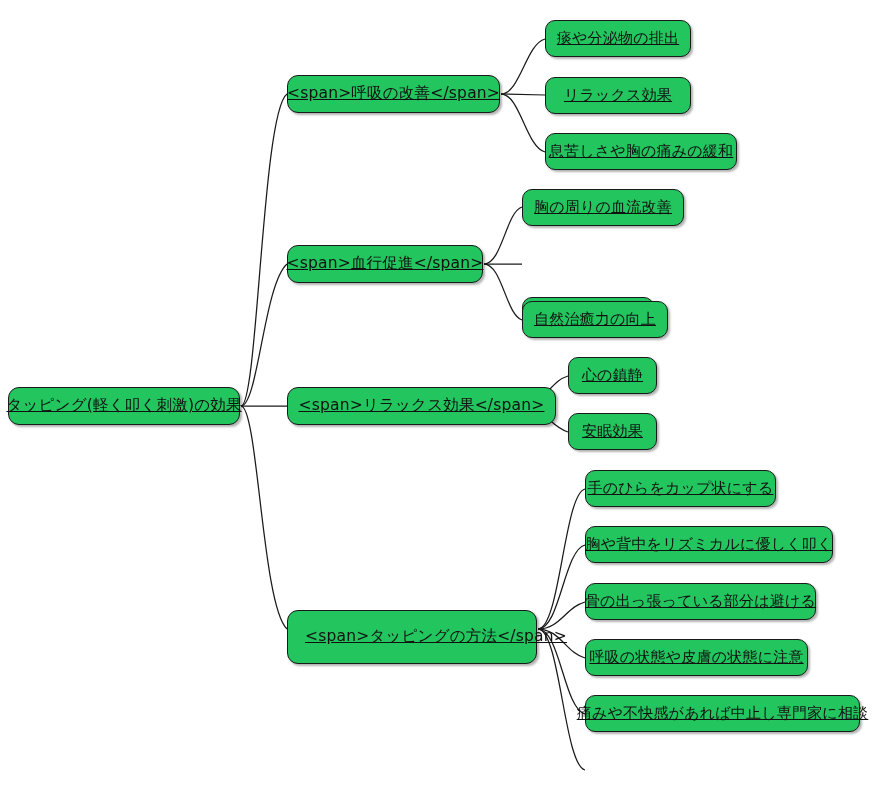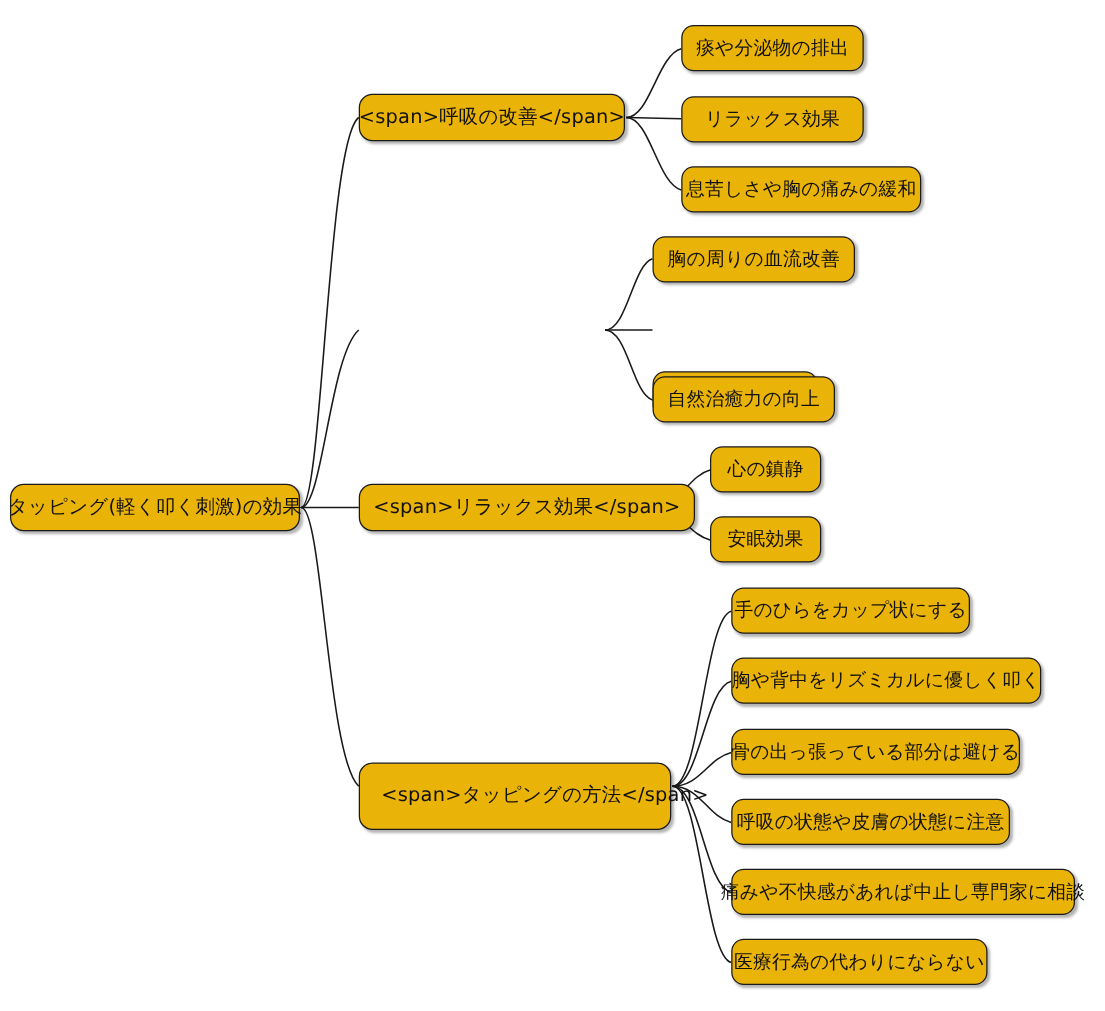--- a/index.html
+++ b/index.html
@@ -25,32 +25,33 @@
     position: absolute;
     left: 0;
     top: 0;
     width: 884px;
     height: 809px;
     pointer-events: none;
   }
   .node {
     position: absolute;
     box-sizing: border-box;
-    background: #eab308;
+    background: #22c55e;
     border: 1.3px solid #1a1a1a;
     border-radius: 11px;
     display: flex;
     align-items: center;
     justify-content: center;
     color: #111111;
     font-size: 15.5px;
     line-height: 1;
     white-space: nowrap;
     box-shadow: 2px 2px 2.2px rgba(0,0,0,0.30);
     letter-spacing: 0.2px;
+    text-decoration: underline;
   }
   .node.root {
     font-size: 15.5px;
   }
   .node.branch {
     font-size: 15.5px;
   }
   .node.leaf {
     font-size: 15px;
     border-radius: 10px;
@@ -111,20 +112,23 @@
   <div class="node leaf" style="left:545px; top:20px; width:146px; height:37px;">
     <span class="node-label">痰や分泌物の排出</span>
   </div>
   <div class="node leaf" style="left:545px; top:77px; width:146px; height:37px;">
     <span class="node-label">リラックス効果</span>
   </div>
   <div class="node leaf" style="left:545px; top:133px; width:192px; height:37px;align-items:center;">
     <span class="node-label">息苦しさや胸の痛みの緩和</span>
   </div>
 
+  <div class="node branch" style="left:287px; top:245px; width:196px; height:38px;">
+    <span class="node-label">&lt;span&gt;血行促進&lt;/span&gt;</span>
+  </div>
   <div class="node leaf" style="left:522px; top:189px; width:162px; height:37px;">
     <span class="node-label">胸の周りの血流改善</span>
   </div>
   <div class="node leaf" style="left:522px; top:263px; width:132px; height:37px;margin-top:34px;">
     <span class="node-label">新陳代謝の活性化</span>
   </div>
   <div class="node leaf" style="left:522px; top:301px; width:146px; height:37px;">
     <span class="node-label">自然治癒力の向上</span>
   </div>
 
@@ -149,17 +153,14 @@
   </div>
   <div class="node leaf" style="left:585px; top:583px; width:231px; height:37px;justify-content:center;">
     <span class="node-label">骨の出っ張っている部分は避ける</span>
   </div>
   <div class="node leaf" style="left:585px; top:639px; width:223px; height:37px;">
     <span class="node-label">呼吸の状態や皮膚の状態に注意</span>
   </div>
   <div class="node leaf" style="left:585px; top:695px; width:275px; height:37px;">
     <span class="node-label">痛みや不快感があれば中止し専門家に相談</span>
   </div>
-  <div class="node leaf" style="left:585px; top:751px; width:205px; height:37px;">
-    <span class="node-label">医療行為の代わりにならない</span>
-  </div>
 
 </div>
 
 </body></html>

